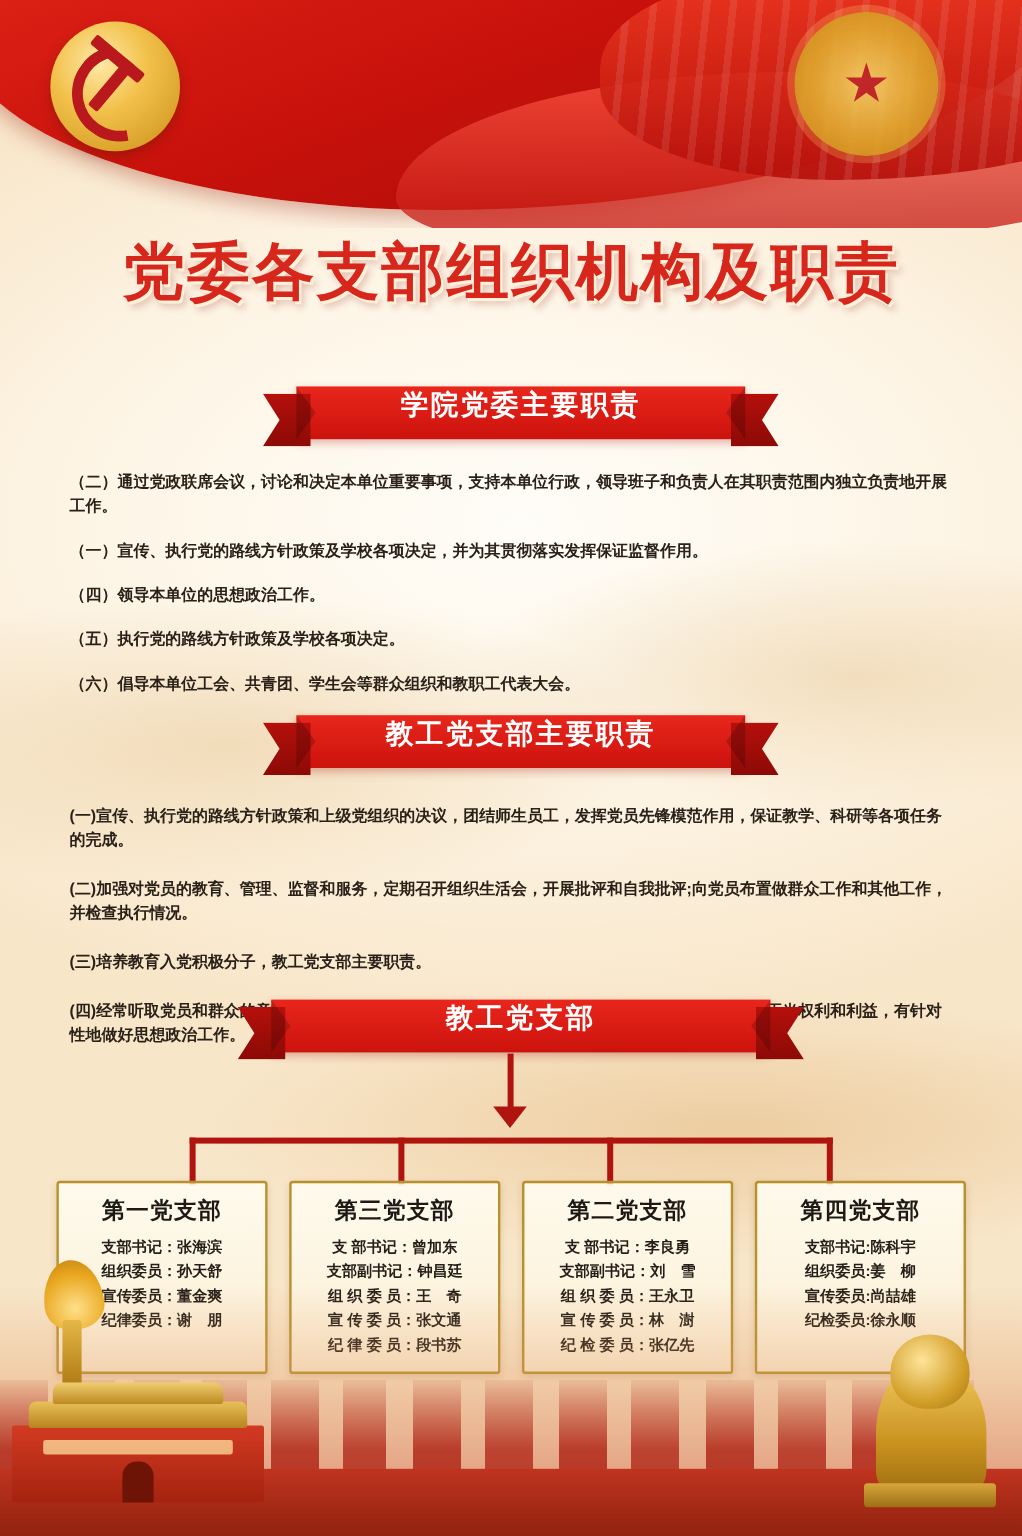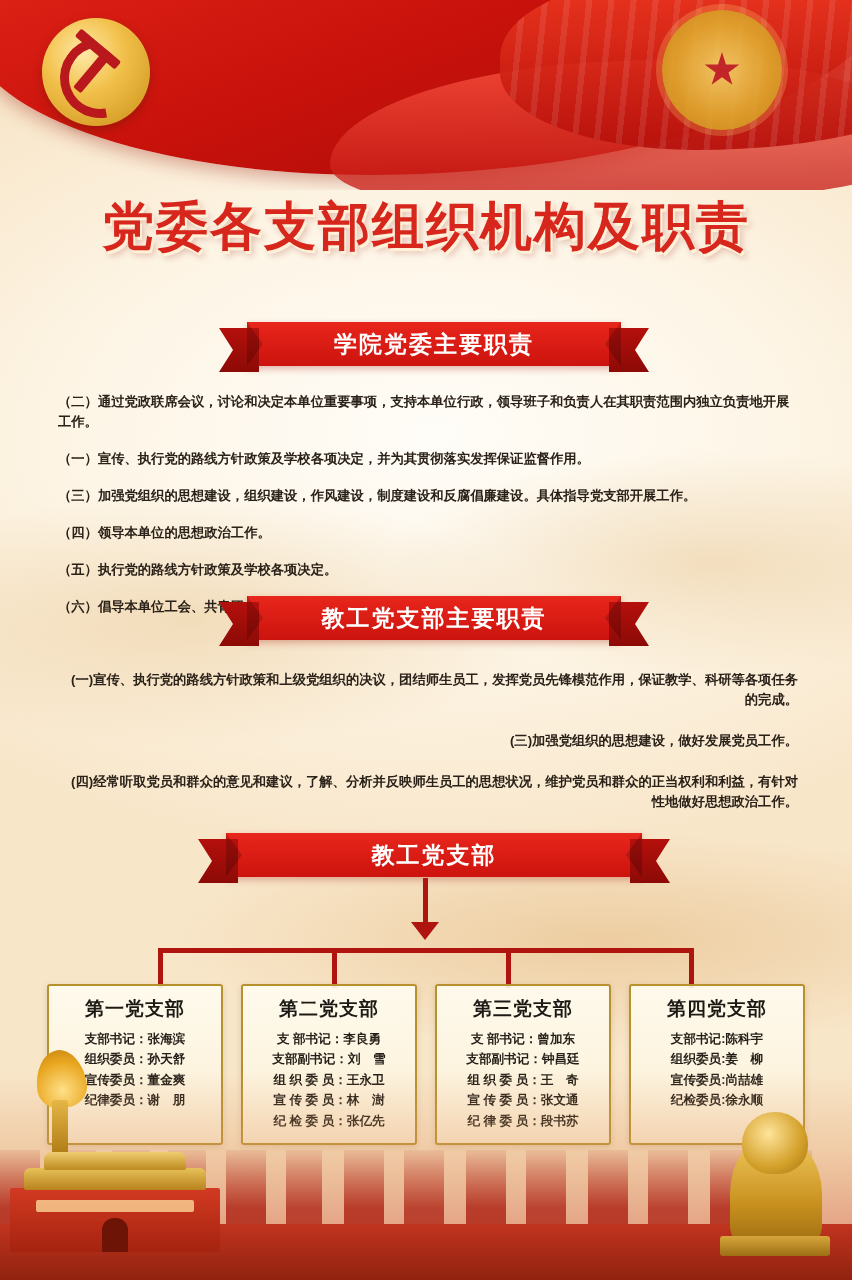--- a/index.html
+++ b/index.html
@@ -143,21 +143,21 @@
     left: 50%;
     transform: translateX(-50%);
     width: 380px;
     height: 44px;
     background: linear-gradient(180deg, #e8261c 0%, #cc130d 100%);
     color: #fff;
     font-size: 23px;
     font-weight: 700;
     letter-spacing: 2px;
     display: flex;
-    align-items: center;
+    align-items: flex-start;
     justify-content: center;
     box-shadow: 0 3px 7px rgba(160,20,10,.3);
   }
   .ribbon::before, .ribbon::after {
     content: "";
     position: absolute;
     top: 6px;
     width: 40px; height: 44px;
     background: linear-gradient(180deg, #b5100c, #8c0a06);
     z-index: -1;
@@ -190,21 +190,21 @@
   }
   .para {
     font-size: 13.3px;
     line-height: 1.5;
     color: #2a2118;
     margin-bottom: 17px;
     font-weight: 600;
   }
   #block1 { top: 392px; }
   #block2 { top: 670px; }
-  #block2 .para { margin-bottom: 21px; text-align: right; }
+  #block2 .para { margin-bottom: 21px; }
   
   .tree {
     position: absolute;
     top: 878px; left: 0; width: 852px; height: 120px;
   }
   .tree .stem {
     position: absolute;
     left: 423px; top: 0;
     width: 5px; height: 48px;
     background: #b0140f;
@@ -418,35 +418,35 @@
 
   <div class="ribbon" id="ribbon1">
     <span class="notch-l"></span>
     <span>学院党委主要职责</span>
     <span class="notch-r"></span>
   </div>
 
   <div class="para-block" id="block1">
     <div class="para">（二）通过党政联席会议，讨论和决定本单位重要事项，支持本单位行政，领导班子和负责人在其职责范围内独立负责地开展工作。</div>
     <div class="para">（一）宣传、执行党的路线方针政策及学校各项决定，并为其贯彻落实发挥保证监督作用。</div>
-    <div class="para">（三）加强党组织的思想建设，组织建设，作风建设，制度建设和反腐倡廉建设。具体指导党支部开展工作。</div>
     <div class="para">（四）领导本单位的思想政治工作。</div>
     <div class="para">（五）执行党的路线方针政策及学校各项决定。</div>
     <div class="para">（六）倡导本单位工会、共青团、学生会等群众组织和教职工代表大会。</div>
   </div>
 
   <div class="ribbon" id="ribbon2">
     <span class="notch-l"></span>
     <span>教工党支部主要职责</span>
     <span class="notch-r"></span>
   </div>
 
   <div class="para-block" id="block2">
     <div class="para">(一)宣传、执行党的路线方针政策和上级党组织的决议，团结师生员工，发挥党员先锋模范作用，保证教学、科研等各项任务的完成。</div>
-    <div class="para">(三)加强党组织的思想建设，做好发展党员工作。</div>
+    <div class="para">(二)加强对党员的教育、管理、监督和服务，定期召开组织生活会，开展批评和自我批评;向党员布置做群众工作和其他工作，并检查执行情况。</div>
+    <div class="para">(三)培养教育入党积极分子，教工党支部主要职责。</div>
     <div class="para">(四)经常听取党员和群众的意见和建议，了解、分析并反映师生员工的思想状况，维护党员和群众的正当权利和利益，有针对性地做好思想政治工作。</div>
   </div>
 
   <div class="ribbon" id="ribbon3">
     <span class="notch-l"></span>
     <span>教工党支部</span>
     <span class="notch-r"></span>
   </div>
 
   <div class="tree">
@@ -463,38 +463,38 @@
 
     <div class="card">
       <h3>第一党支部</h3>
       <div class="role">支部书记：张海滨</div>
       <div class="role">组织委员：孙天舒</div>
       <div class="role">宣传委员：董金爽</div>
       <div class="role">纪律委员：谢　朋</div>
     </div>
 
     <div class="card">
+      <h3>第三党支部</h3>
+      <div class="role">支 部书记：曾加东</div>
+      <div class="role">支部副书记：钟昌廷</div>
+      <div class="role">组 织 委 员：王　奇</div>
+      <div class="role">宣 传 委 员：张文通</div>
+      <div class="role">纪 律 委 员：段书苏</div>
+    </div>
+
+    <div class="card">
       <h3>第二党支部</h3>
       <div class="role">支 部书记：李良勇</div>
       <div class="role">支部副书记：刘　雪</div>
       <div class="role">组 织 委 员：王永卫</div>
       <div class="role">宣 传 委 员：林　澍</div>
       <div class="role">纪 检 委 员：张亿先</div>
     </div>
 
     <div class="card">
-      <h3>第三党支部</h3>
-      <div class="role">支 部书记：曾加东</div>
-      <div class="role">支部副书记：钟昌廷</div>
-      <div class="role">组 织 委 员：王　奇</div>
-      <div class="role">宣 传 委 员：张文通</div>
-      <div class="role">纪 律 委 员：段书苏</div>
-    </div>
-
-    <div class="card">
       <h3>第四党支部</h3>
       <div class="role">支部书记:陈科宇</div>
       <div class="role">组织委员:姜　柳</div>
       <div class="role">宣传委员:尚喆雄</div>
       <div class="role">纪检委员:徐永顺</div>
     </div>
 
   </div>
 
   <div class="city">

